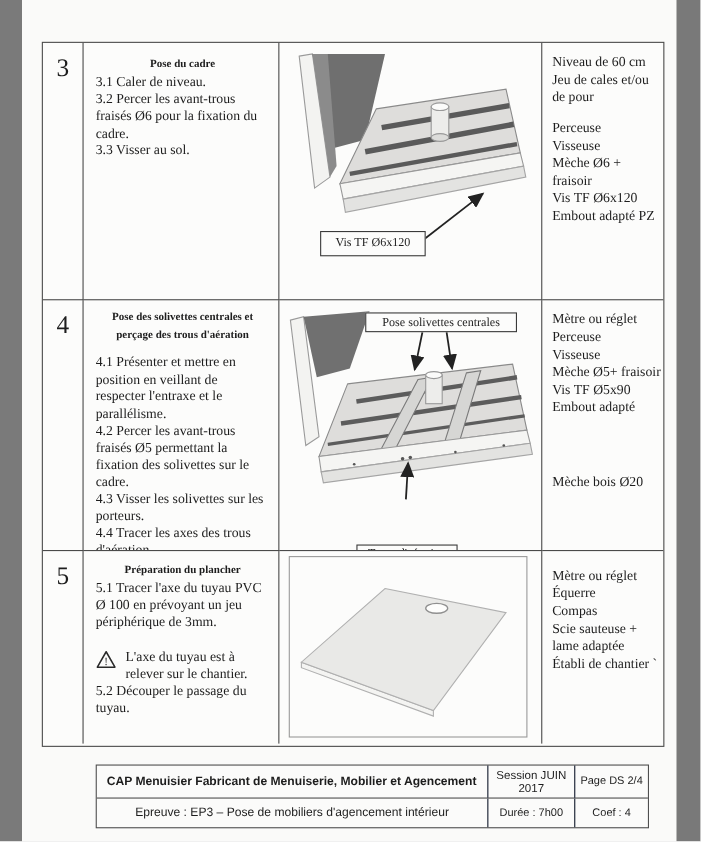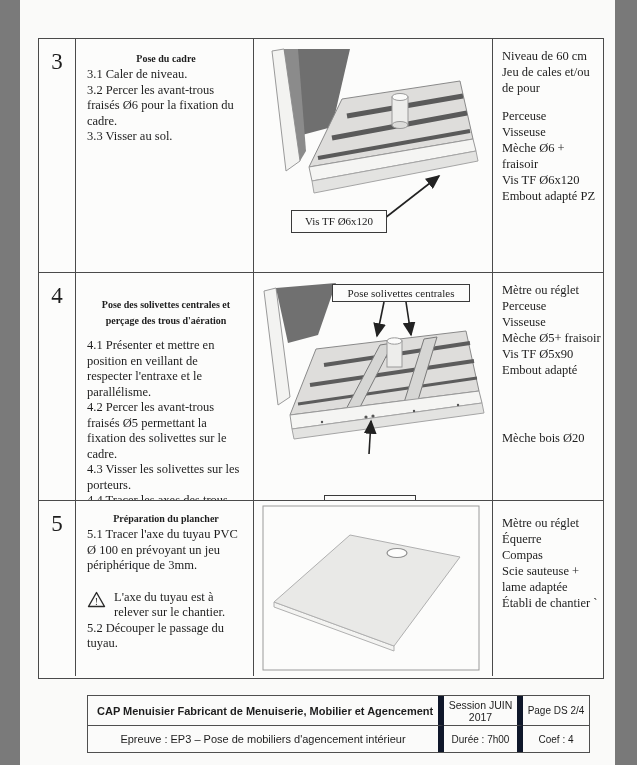--- a/index.html
+++ b/index.html
@@ -42,21 +42,21 @@
   .tline{white-space:nowrap;}
   .tgap-sm{height:12px;}
   .tgap-lg{height:52px;}
   .c-tools.r5{padding-top:14px;}
 
   
   .footer-table{position:absolute;left:87px;top:695px;width:503px;height:58px;
                 border:1px solid #4f4f4f;display:grid;
                 grid-template-columns:356px 79px 1fr;grid-template-rows:30px 1fr;
                 font-family:"Liberation Sans", sans-serif;background:#fbfbfa;box-sizing:border-box;}
-  .f-cell{border-right:6px solid #0f172a;border-bottom:1px solid #4f4f4f;box-sizing:border-box;
+  .f-cell{border-right:1px solid #0f172a;border-bottom:1px solid #4f4f4f;box-sizing:border-box;
           display:flex;align-items:center;justify-content:center;font-size:11px;text-align:center;}
   .f-last-col{border-right:none;}
   .f-last-row{border-bottom:none;}
   .f-title{justify-content:flex-start;padding-left:9px;font-weight:bold;font-size:11px;text-align:left;}
   .f-session{flex-direction:column;font-size:10.5px;line-height:12px;}
   .f-small{font-size:10px;}
 </style>
 </head>
 <body>
 
@@ -115,21 +115,21 @@
       <div class="tline">Mèche Ø6 +</div>
       <div class="tline">fraisoir</div>
       <div class="tline">Vis TF Ø6x120</div>
       <div class="tline">Embout adapté PZ</div>
     </div>
 
     <div class="cell c-num">
       <span>4</span>
     </div>
     <div class="cell c-instr">
-      <p class="title" style="margin-top:24px;">Pose des solivettes centrales et perçage des trous d'aération</p>
+      <p class="title" style="margin-top:8px;">Pose des solivettes centrales et perçage des trous d'aération</p>
       <div class="r4-steps">
         <p>4.1 Présenter et mettre en position en veillant de respecter l'entraxe et le parallélisme.</p>
         <p>4.2 Percer les avant-trous fraisés Ø5 permettant la fixation des solivettes sur le cadre.</p>
         <p>4.3 Visser les solivettes sur les porteurs.</p>
         <p>4.4 Tracer les axes des trous d'aération.</p>
 
       </div>
     </div>
     <div class="cell c-img">
       <svg class="scene" width="239" height="227" viewBox="0 0 239 227">

